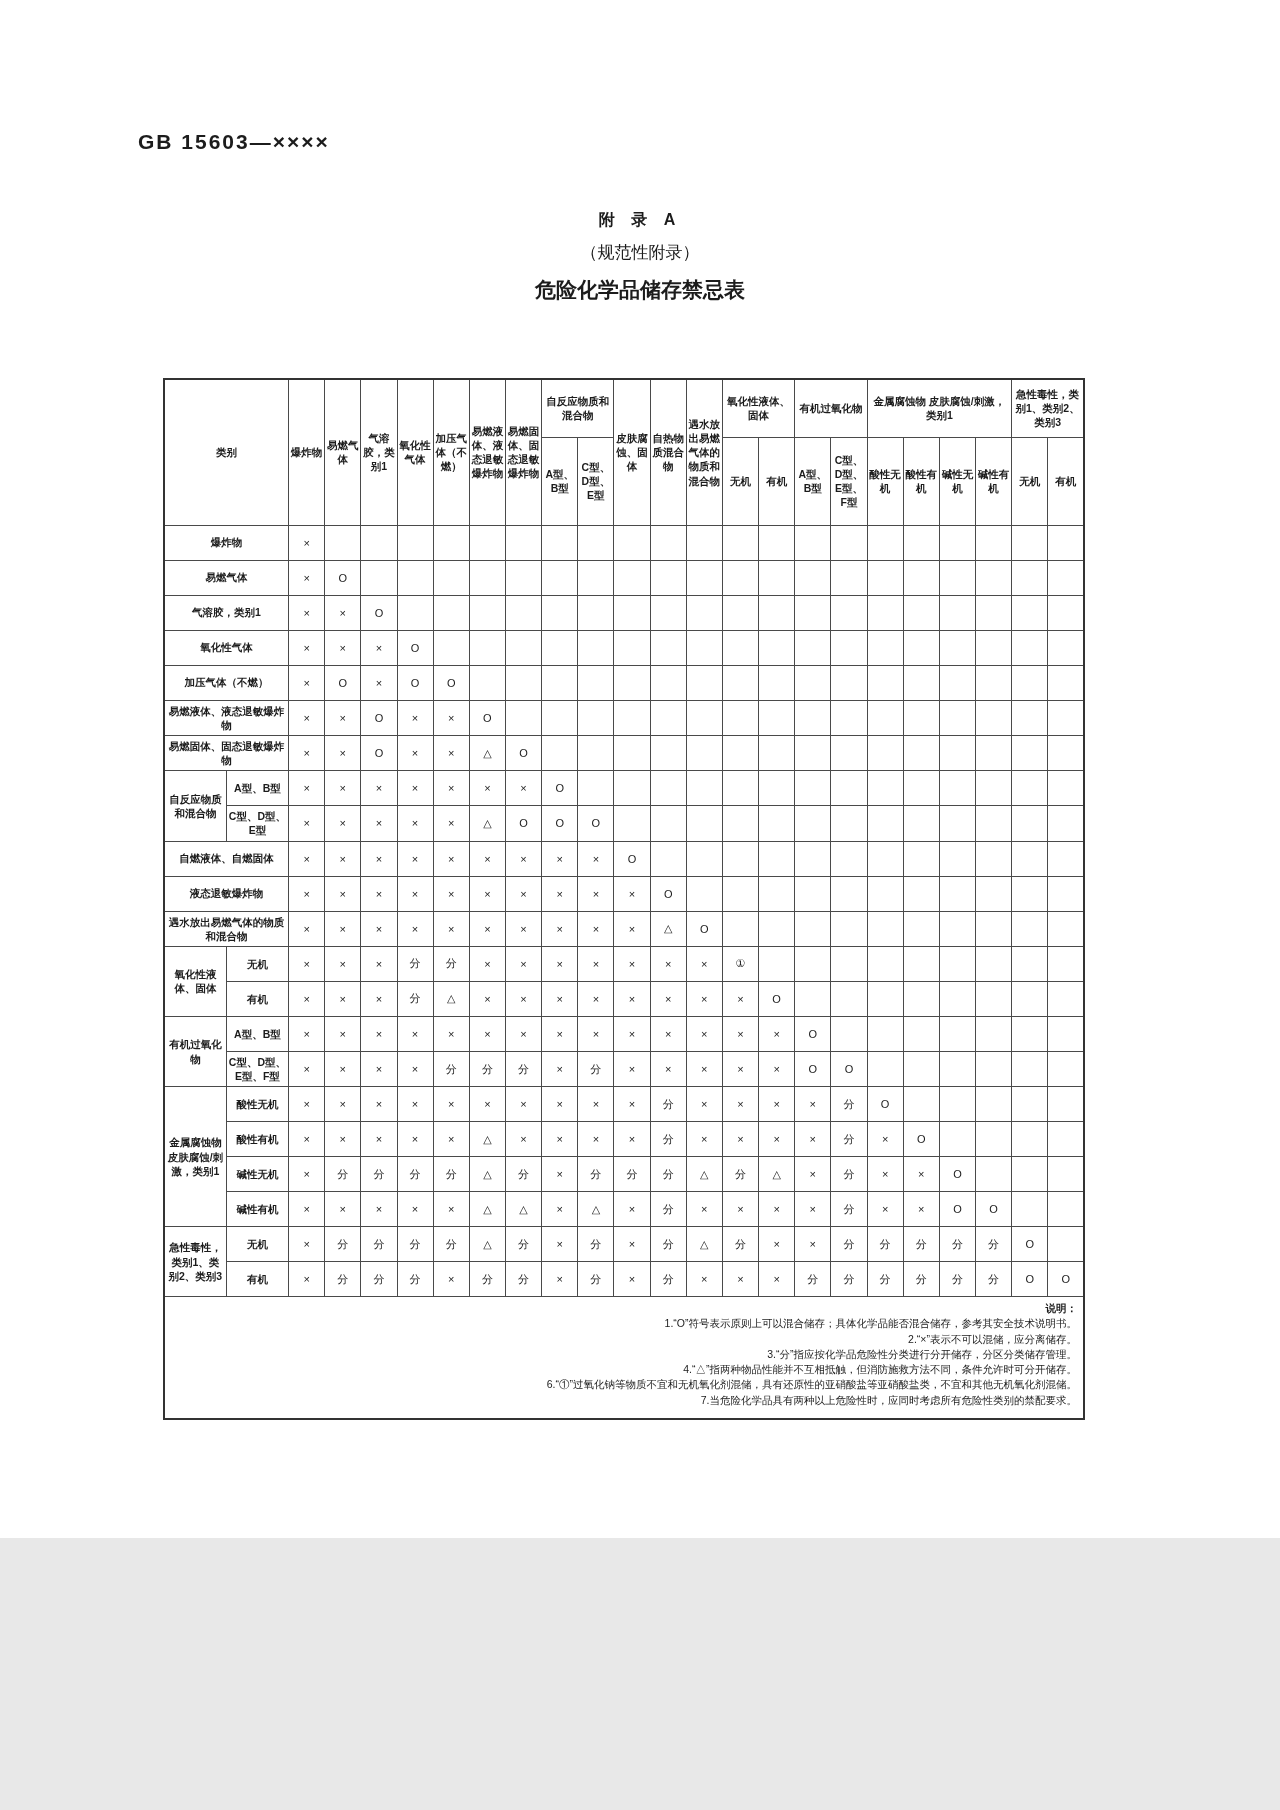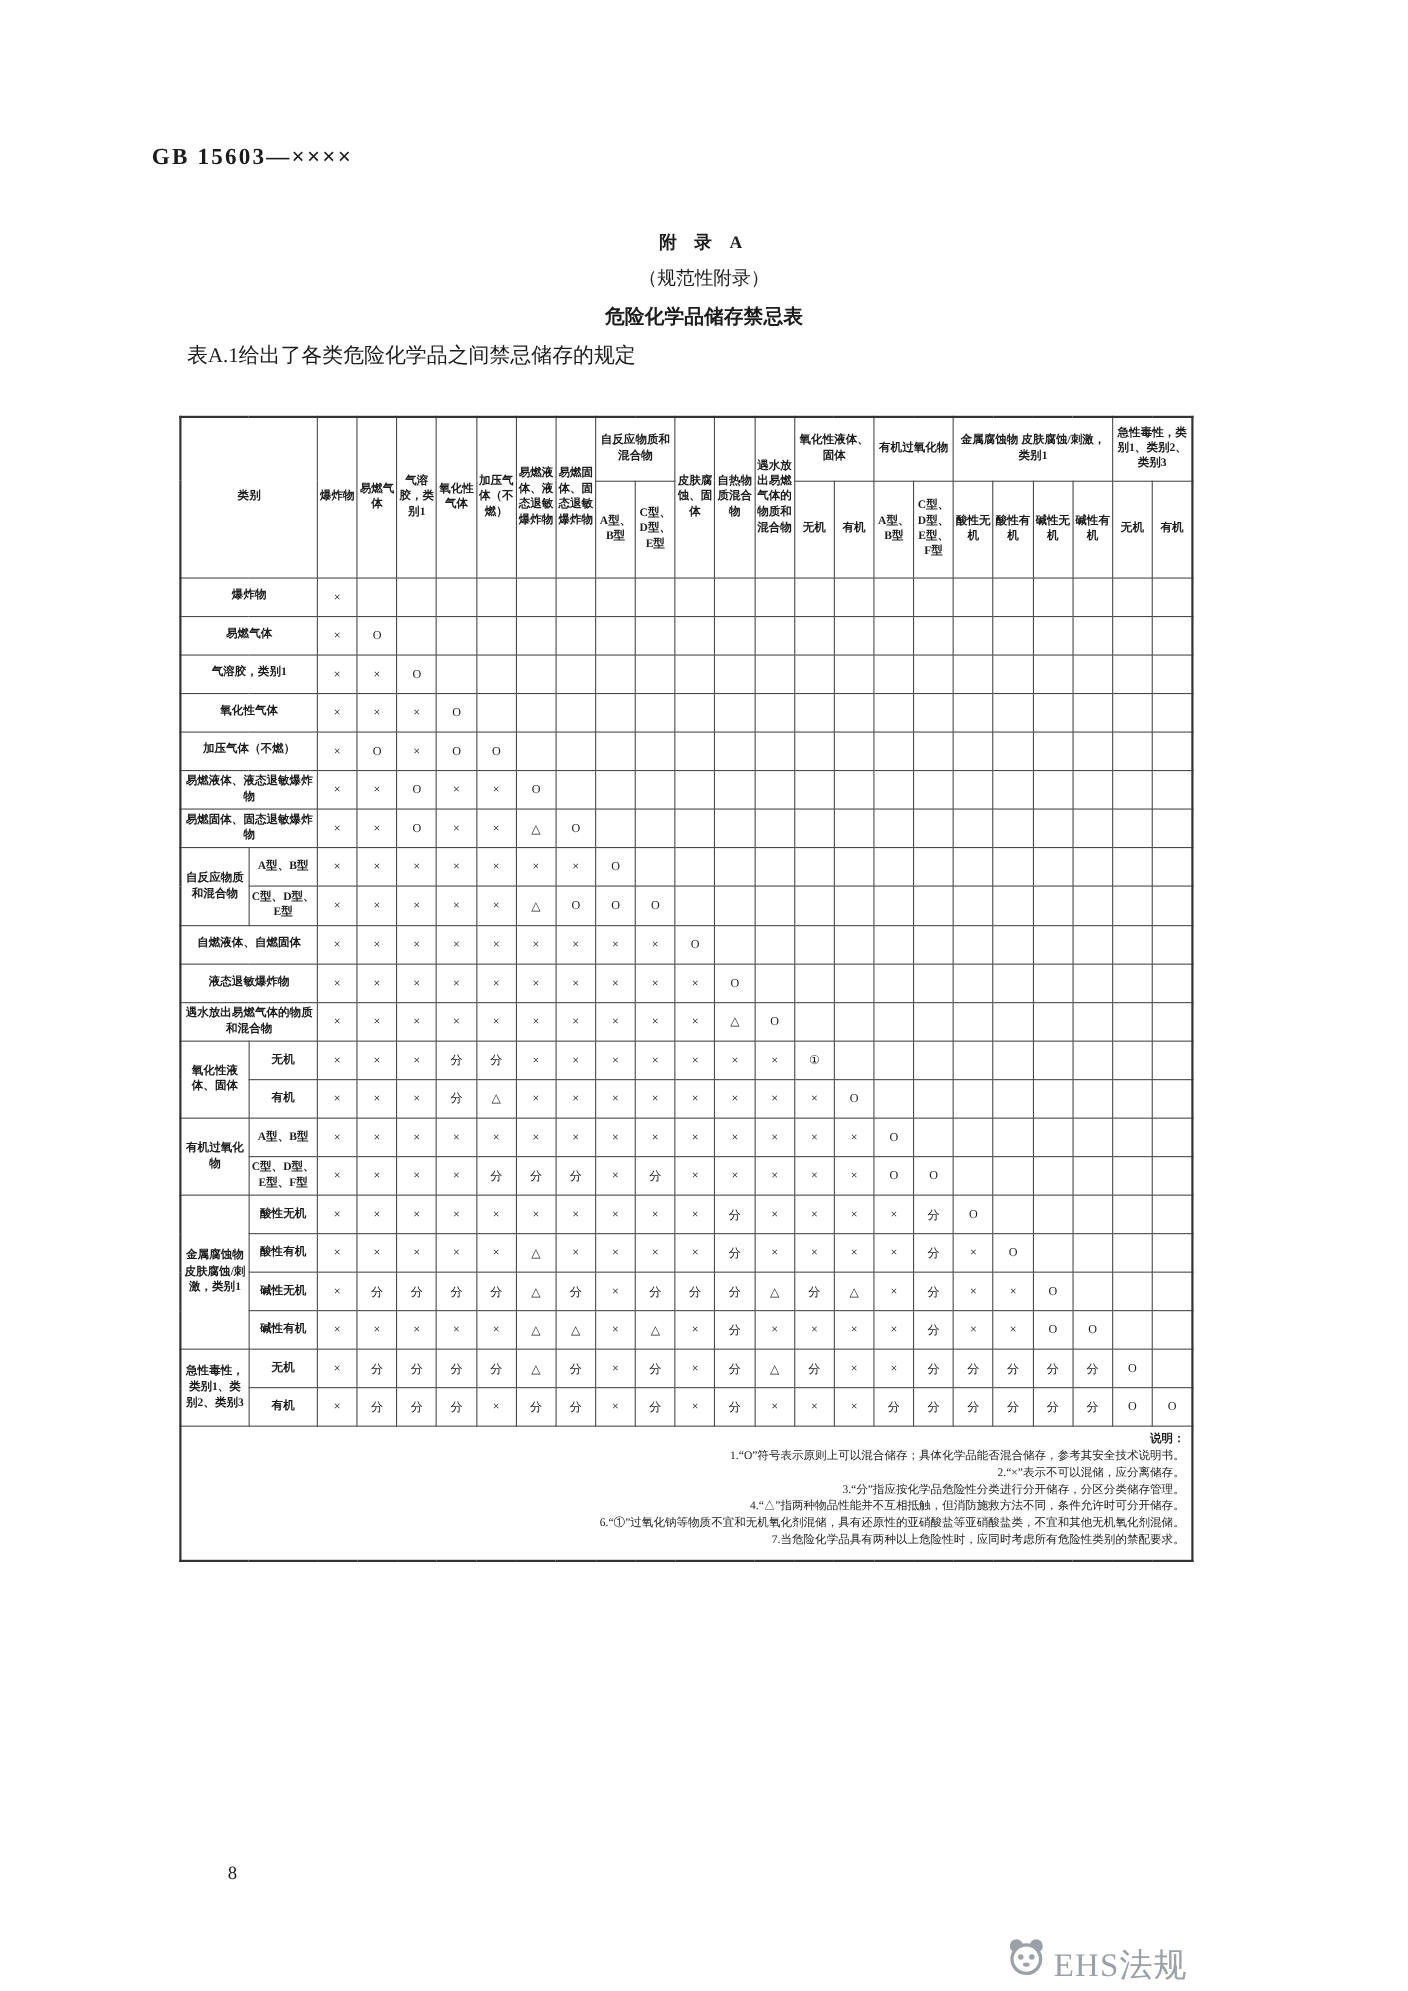--- a/index.html
+++ b/index.html
@@ -1,24 +1,24 @@
 <!DOCTYPE html>
 <html><head>
 <meta charset="utf-8">
 <style>
   html,body{margin:0;padding:0;background:#e8e8e8;}
   .page{
-    position:relative;width:1280px;height:1810px;margin:0 auto;background:#ffffff;
-    font-family:Liberation Serif, serif;color:#1c1c1c;overflow:hidden;
+    position:relative;width:1280px;height:1538px;margin:0 auto;background:#ffffff;
+    font-family:Liberation Sans, sans-serif;color:#1c1c1c;overflow:hidden;
   }
   .doc-number{position:absolute;top:130px;left:138px;font-size:21px;font-weight:bold;letter-spacing:2px;}
   .title-block{position:absolute;top:210px;left:0;width:100%;text-align:center;}
   .appendix-title{font-size:16px;font-weight:bold;letter-spacing:6px;}
   .appendix-subtitle{font-size:17px;margin-top:10px;}
-  .appendix-name{font-size:18px;font-weight:bold;margin-top:12px;}
+  .appendix-name{font-size:21px;font-weight:bold;margin-top:12px;}
   .intro{position:absolute;top:310px;left:170px;font-size:19px;}
   .table-caption{position:absolute;top:345px;left:163px;width:922px;text-align:center;font-size:16px;font-weight:bold;}
   .table-wrap{position:absolute;top:378px;left:163px;width:922px;}
   table{border-collapse:collapse;table-layout:fixed;width:922px;border:2px solid #333;}
   th,td{border:1px solid #4a4a4a;vertical-align:middle;}
   thead th{
     font-size:10.5px;font-weight:bold;padding:2px 1px;line-height:1.35;
     text-align:center;word-break:break-all;background:#fff;
   }
   thead tr.hr1{height:58px;}
@@ -39,21 +39,20 @@
 <div class="page">
 
   <div class="doc-number">GB 15603—××××</div>
 
   <div class="title-block">
     <div class="appendix-title">附 录 A</div>
     <div class="appendix-subtitle">（规范性附录）</div>
     <div class="appendix-name">危险化学品储存禁忌表</div>
   </div>
 
-  <div class="intro">表A.1给出了各类危险化学品之间禁忌储存的规定</div>
 
 
   <div class="table-wrap">
     <table id="prohibition-table">
         <colgroup>
           <col style="width: 62px;">
           <col style="width: 62px;">
           <col style="width: 36px;">
           <col style="width: 36px;">
           <col style="width: 36px;">

